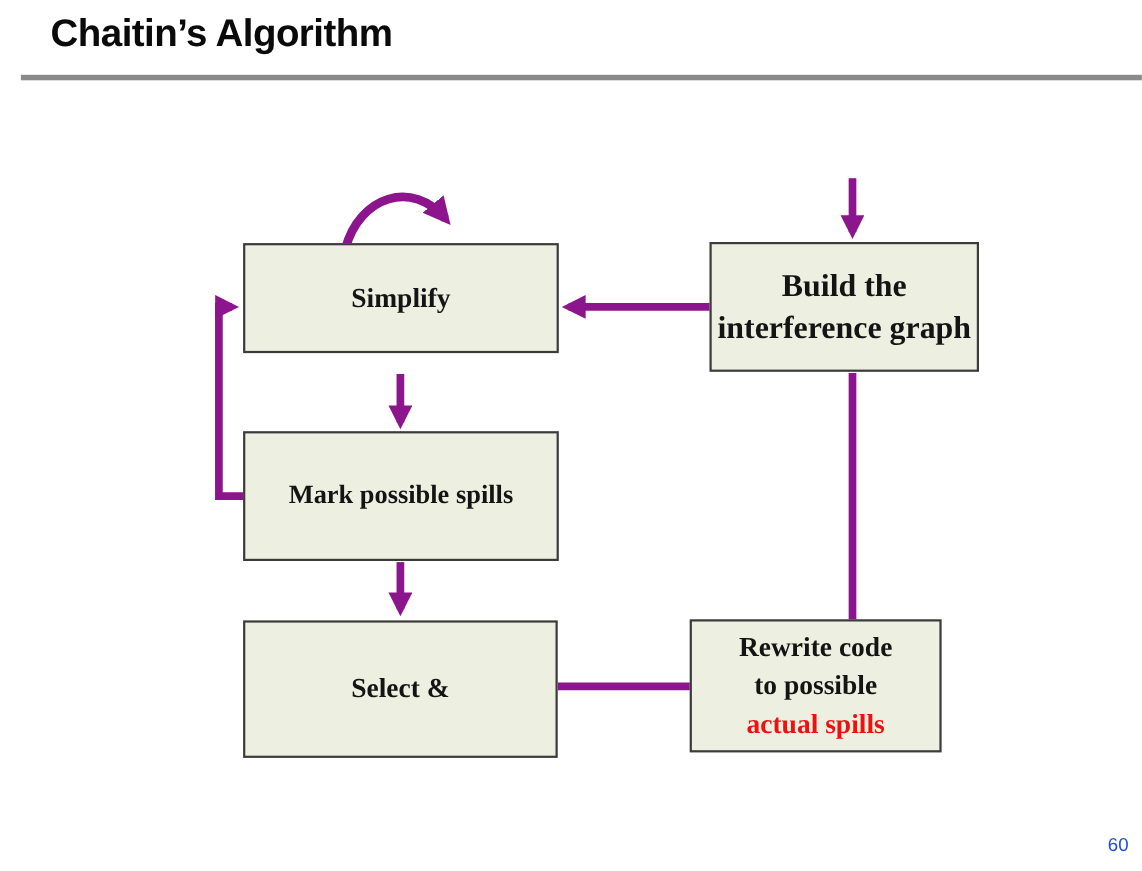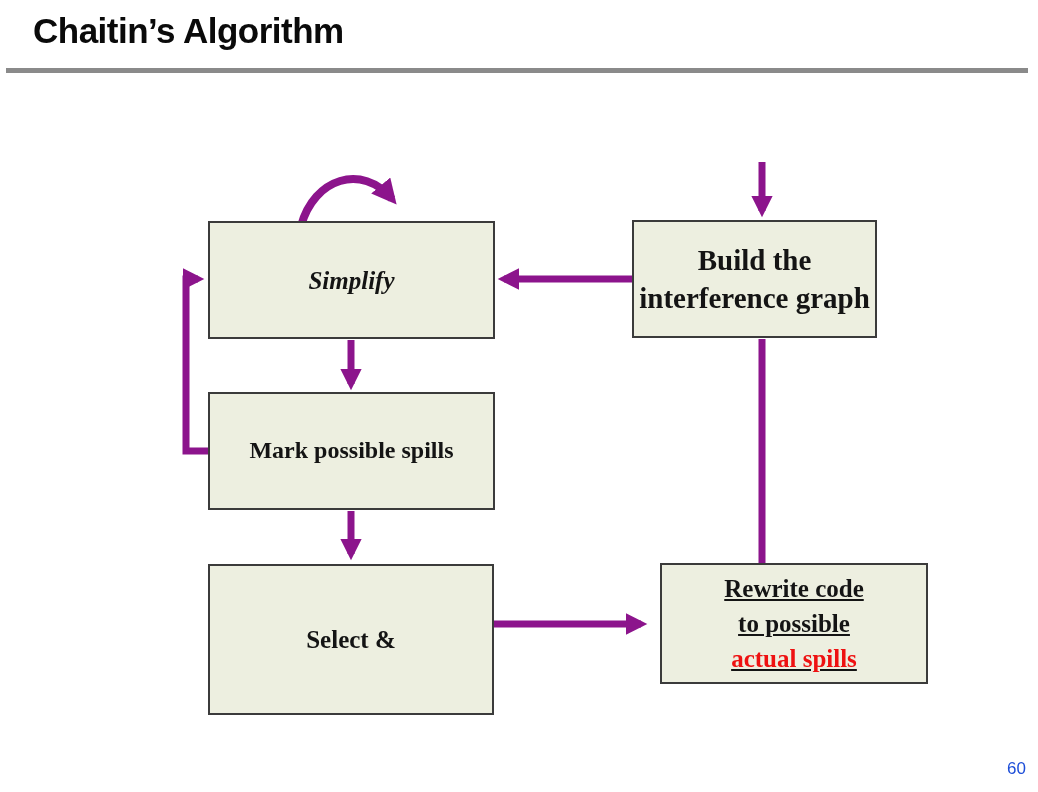--- a/index.html
+++ b/index.html
@@ -7,21 +7,21 @@
     --box-fill:#edefe0;
     --box-border:#3b3b3b;
     --highlight-red:#ee1111;
     --title-underline-gray:#8a8a8a;
   }
   html,body{margin:0;padding:0;}
   body{
     width:1038px;height:792px;background:#ffffff;overflow:hidden;position:relative;
     font-family:"Liberation Sans",sans-serif;
   }
-  .slide{position:absolute;inset:0;}
+  .slide{position:absolute;inset:0;margin-left:13px;}
   .slide-title{
     position:absolute;left:33px;top:10px;margin:0;
     font:bold 35px/1.2 "Liberation Sans",sans-serif;
     color:#0a0a0a;letter-spacing:-0.5px;
   }
   .title-rule{
     position:absolute;left:6px;top:68px;width:1022px;height:5px;
     background:var(--title-underline-gray);
   }
   .arrow-layer{position:absolute;left:0;top:0;width:1038px;height:792px;}
@@ -31,25 +31,25 @@
   }
   .arrow-layer .ah{fill:var(--arrow-purple);stroke:none;}
   .node{
     position:absolute;box-sizing:border-box;
     background:var(--box-fill);border:2px solid var(--box-border);
     display:flex;flex-direction:column;align-items:center;justify-content:center;
     font:bold 25px/1.32 "Liberation Serif",serif;color:#141414;
     text-align:center;
   }
   .node span{white-space:nowrap;}
-  .node-simplify{left:208px;top:221px;width:287px;height:118px;font-style:italic;}
+  .node-simplify{left:208px;top:221px;width:287px;height:100px;}
   .node-build{left:632px;top:220px;width:245px;height:118px;font-size:29px;}
   .node-mark{left:208px;top:392px;width:287px;height:118px;font-size:24px;}
-  .node-select{left:208px;top:564px;width:286px;height:151px;}
-  .node-rewrite{left:660px;top:563px;width:268px;height:121px;line-height:1.4;text-decoration:underline;}
+  .node-select{left:208px;top:564px;width:286px;height:125px;}
+  .node-rewrite{left:614px;top:563px;width:229px;height:121px;line-height:1.4;}
   .red-line{color:var(--highlight-red);}
   .page-number{
     position:absolute;right:12px;bottom:13px;
     font:17px "Liberation Sans",sans-serif;color:#1d4ed8;
   }
 </style>
 </head>
 <body>
 
 <div class="slide">

